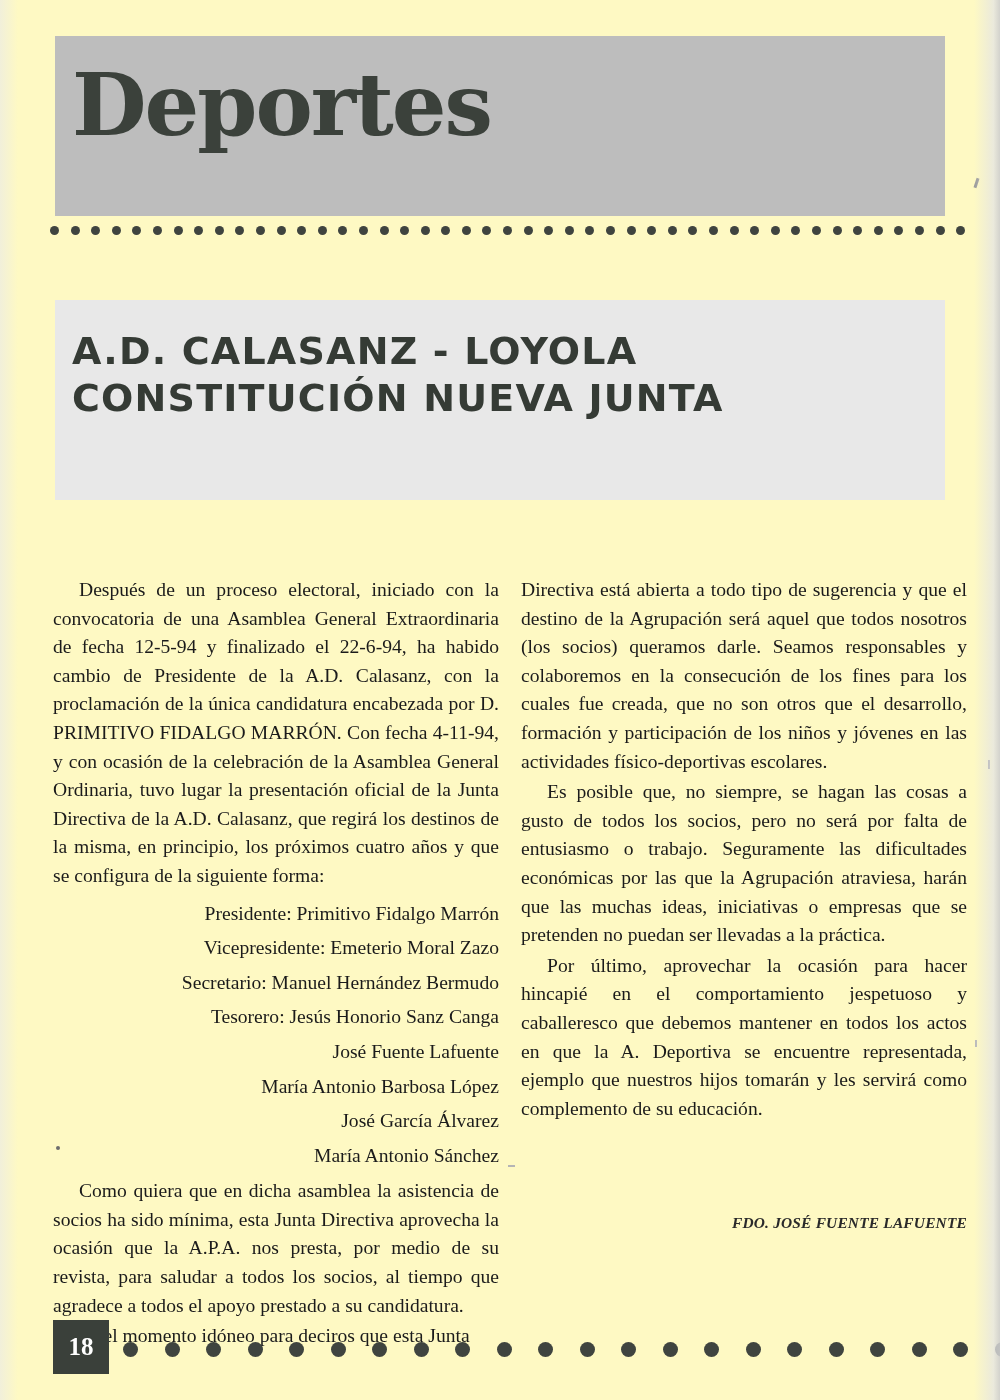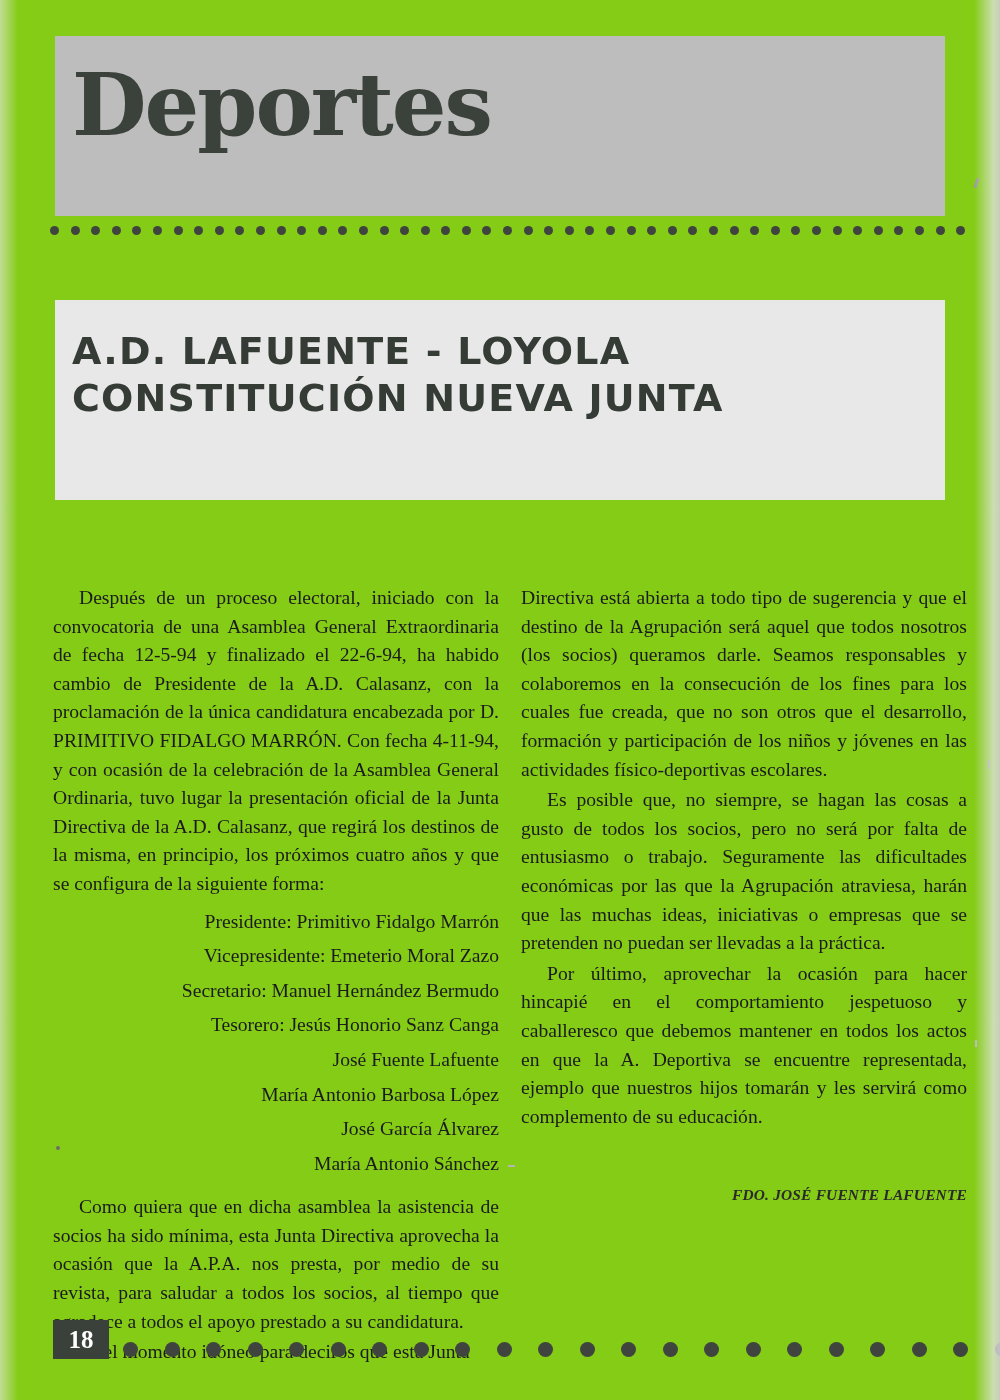--- a/index.html
+++ b/index.html
@@ -16,21 +16,21 @@
     font-family: "Liberation Serif", "DejaVu Serif", serif;
     color: #1c1c1c;
   }
 
   
   .page {
     position: absolute;
     left: 0; top: 0;
     width: 1000px;
     height: 1400px;
-    background: #84cc16;
+    background: #fef9c3;
   }
   .scan-edge-right {
     position: absolute;
     top: 0; right: 0;
     width: 26px; height: 1400px;
     background: linear-gradient(to right, rgba(255,255,255,0) 0%, rgba(228,228,228,0.75) 75%, rgba(206,206,206,0.9) 100%);
     pointer-events: none;
   }
   .scan-edge-left {
     position: absolute;
@@ -128,21 +128,21 @@
     top: 572px;
     font-size: 19.6px;
     line-height: 28.6px;
     text-align: justify;
     color: #1b1b1b;
   }
   .col-left  { left: 53px;  width: 446px; }
   .col-right { left: 521px; width: 446px; }
 
   .col p {
-    margin: 12px 0 0 0;
+    margin: 4px 0 0 0;
     text-indent: 26px;
     text-align: justify;
   }
   .col p.no-indent { text-indent: 0; }
   .col p + p { margin-top: 2px; }
 
   
   .members {
     margin: 6px 0 4px 0;
     padding: 0;
@@ -151,21 +151,21 @@
   .members li {
     margin: 0 0 0 46px;
     padding: 0;
     font-size: 19.6px;
     line-height: 34.6px;
     text-align: right;
     white-space: nowrap;
   }
 
   .signature {
-    margin-top: 50px;
+    margin-top: 86px;
     text-align: right;
     font-style: italic;
     font-weight: bold;
     font-size: 15.4px;
     letter-spacing: 0.2px;
     color: #2a2a2a;
   }
 
   
   .ink-mark {
@@ -176,21 +176,21 @@
     border-radius: 50%;
     background: #6d6d6d;
   }
 
   
   .page-number {
     position: absolute;
     left: 53px;
     top: 1320px;
     width: 56px;
-    height: 39px;
+    height: 54px;
     background: #3a403a;
     color: #ffffff;
     font-family: "Liberation Serif", "DejaVu Serif", serif;
     font-weight: bold;
     font-size: 25px;
     display: flex;
     align-items: center;
     justify-content: center;
   }
 </style>
@@ -247,21 +247,21 @@
       <span class="dot"></span>
       <span class="dot"></span>
       <span class="dot"></span>
       <span class="dot"></span>
       <span class="dot"></span>
       <span class="dot"></span>
   </div>
 
   <div class="title-band"></div>
   <div class="article-title">
-    <span class="tline">A.D. LAFUENTE - LOYOLA</span>
+    <span class="tline">A.D. CALASANZ - LOYOLA</span>
     <span class="tline">CONSTITUCIÓN NUEVA JUNTA</span>
   </div>
 
   <div class="col col-left">
     <p>Después de un proceso electoral, iniciado con la convocatoria de una Asamblea General Extraordinaria de fecha 12-5-94 y finalizado el 22-6-94, ha habido cambio de Presidente de la A.D. Calasanz, con la proclamación de la única candidatura encabezada por D. PRIMITIVO FIDALGO MARRÓN. Con fecha 4-11-94, y con ocasión de la celebración de la Asamblea General Ordinaria, tuvo lugar la presentación oficial de la Junta Directiva de la A.D. Calasanz, que regirá los destinos de la misma, en principio, los próximos cuatro años y que se configura de la siguiente forma:</p>
     <ul class="members">
       <li>Presidente: Primitivo Fidalgo Marrón</li>
       <li>Vicepresidente: Emeterio Moral Zazo</li>
       <li>Secretario: Manuel Hernández Bermudo</li>
       <li>Tesorero: Jesús Honorio Sanz Canga</li>

